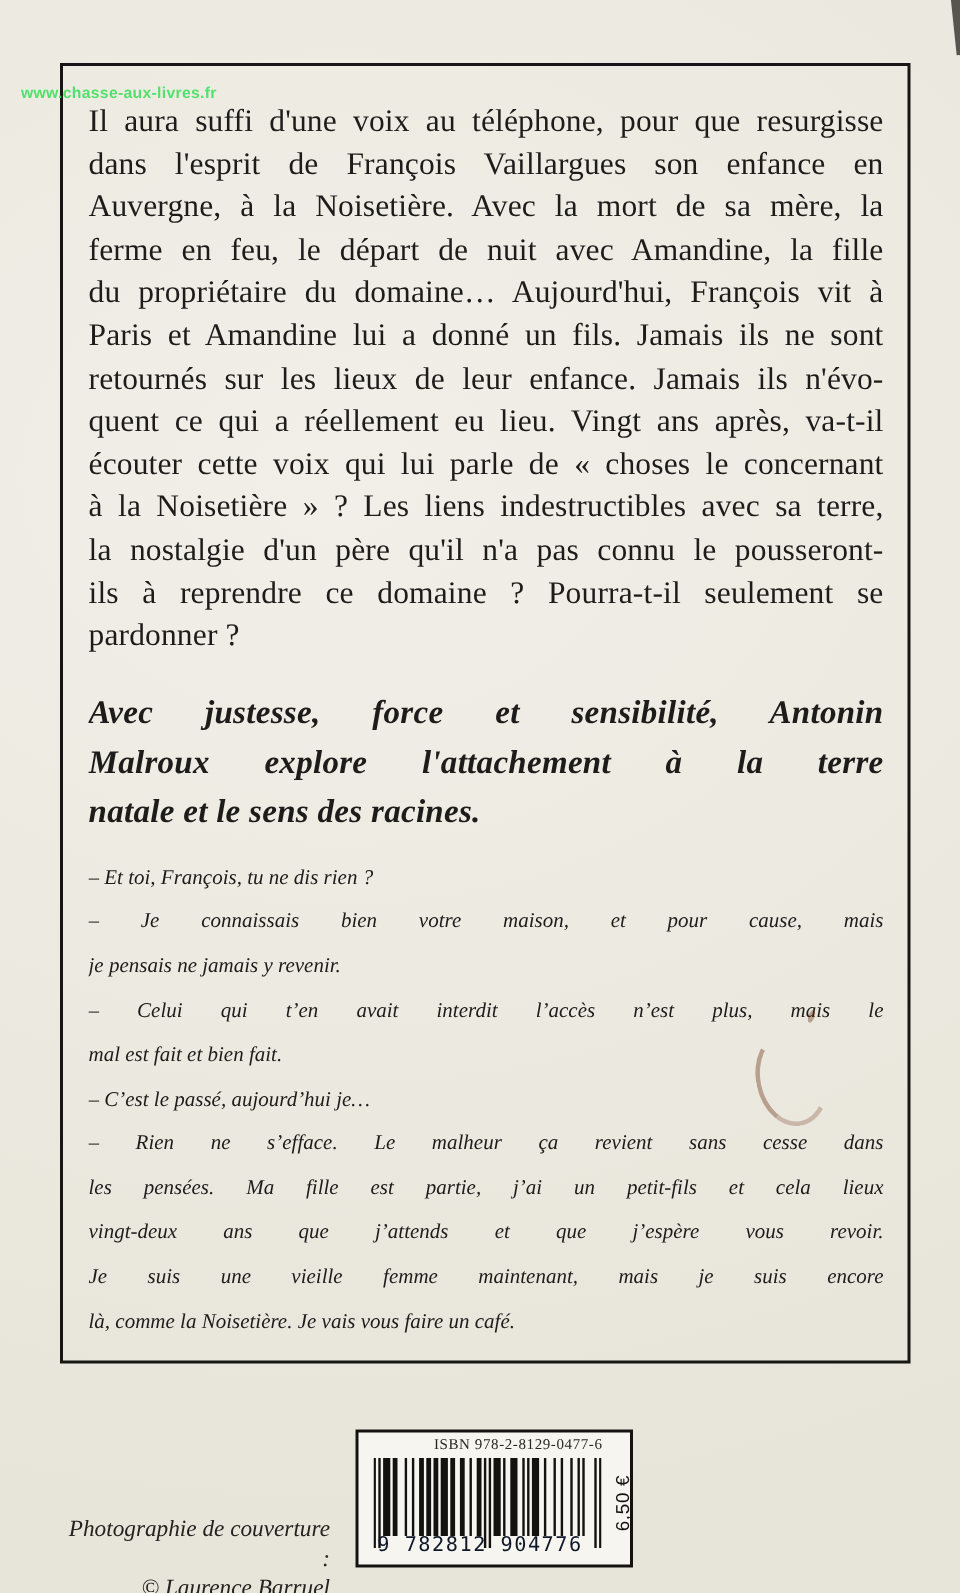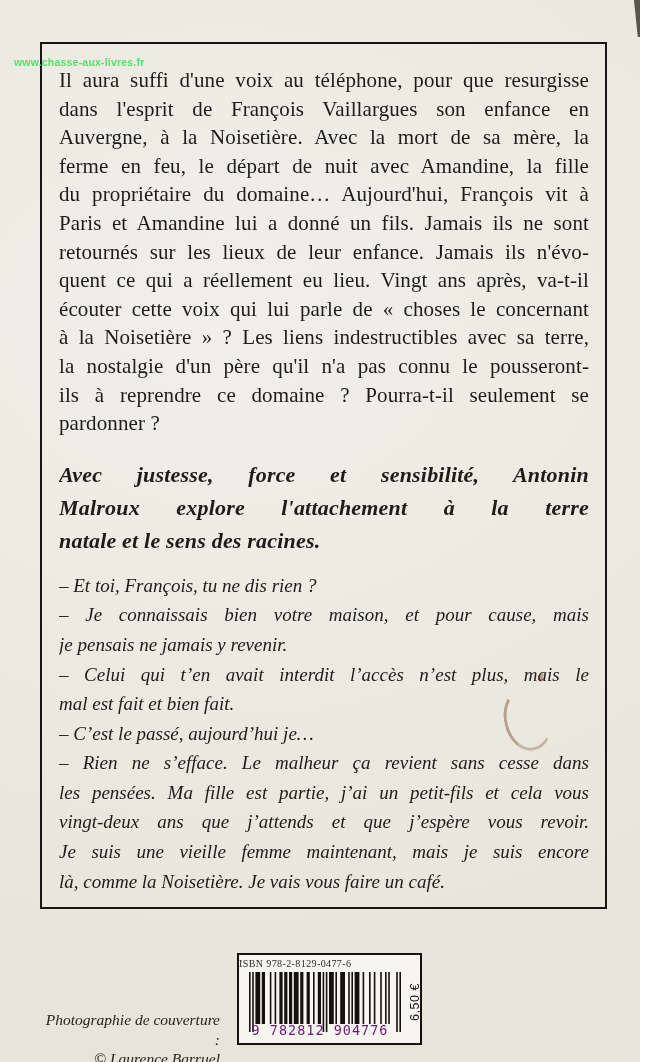--- a/index.html
+++ b/index.html
@@ -18,21 +18,21 @@
   }
   .frame{
     position:absolute;left:40px;top:30px;width:567px;height:867px;
     border:2px solid #171614;box-sizing:border-box;
     padding:22px 16px 0 17px;overflow:hidden;margin-top:12px;
   }
   .line{white-space:nowrap;text-align:right;text-align-last:left;overflow:hidden;}
   .line.just{text-align:justify;text-align-last:justify;}
   .synopsis{font-size:21px;line-height:28.6px;letter-spacing:.1px;}
   .review{margin-top:20px;font-size:22px;line-height:33px;font-style:italic;font-weight:bold;letter-spacing:.2px;}
-  .dialogue{margin-top:14px;font-size:19px;line-height:29.6px;font-style:italic;}
+  .dialogue{margin-top:14px;font-size:14px;line-height:29.6px;font-style:italic;}
   .watermark{
     position:absolute;left:14px;top:56px;z-index:6;
     font-family:"Liberation Sans", sans-serif;font-weight:bold;
     font-size:10.5px;letter-spacing:.2px;color:#38df57;opacity:.85;
   }
   .stain{
     position:absolute;left:504px;top:687px;width:42px;height:58px;
     border:3px solid transparent;
     border-left-color:rgba(118,60,32,.42);
     border-bottom-color:rgba(118,60,32,.28);
@@ -41,28 +41,28 @@
   }
   .stain-dot{
     position:absolute;left:539px;top:673px;width:4px;height:9px;
     background:rgba(110,50,25,.4);border-radius:50%;transform:rotate(20deg);
   }
   .barcode-box{
     position:absolute;left:237px;top:953px;width:185px;height:92px;
     background:#f7f5ef;border:2px solid #14120f;box-sizing:border-box;
   }
   .isbn-row{
-    position:absolute;left:0;top:3px;width:100%;text-align:left;
-    font-family:"Liberation Serif", serif;font-size:10px;letter-spacing:.4px;color:#2a2824;
+    position:absolute;left:0;top:3px;width:100%;text-align:center;
+    font-family:"Liberation Serif", serif;font-size:10px;letter-spacing:.4px;color:#2a2824;padding-left:16px;
   }
   .bars-wrap{position:absolute;left:10px;top:17px;width:152px;height:60px;}
   .bars-wrap svg{width:100%;height:100%;display:block;}
   .digits-row{
     position:absolute;left:2px;top:67px;width:158px;text-align:center;
-    font-family:"DejaVu Sans Mono", monospace;font-size:13.5px;letter-spacing:1px;color:#701a75;
+    font-family:"DejaVu Sans Mono", monospace;font-size:13.5px;letter-spacing:1px;color:#0f172a;
   }
   .price{
     position:absolute;left:152px;top:40px;width:48px;text-align:center;
     transform:rotate(-90deg);
     font-family:"Liberation Sans", sans-serif;font-size:12.5px;letter-spacing:.5px;color:#14120f;
   }
   .credit{
     position:absolute;left:42px;top:1010px;width:178px;text-align:right;
     font-style:italic;font-size:15.5px;line-height:19.5px;color:#24221f;
   }
@@ -98,21 +98,21 @@
         <div class="line">natale et le sens des racines.</div>
       </div>
     <div class="dialogue">
         <div class="line">– Et toi, François, tu ne dis rien ?</div>
         <div class="line just">– Je connaissais bien votre maison, et pour cause, mais</div>
         <div class="line">je pensais ne jamais y revenir.</div>
         <div class="line just">– Celui qui t’en avait interdit l’accès n’est plus, mais le</div>
         <div class="line">mal est fait et bien fait.</div>
         <div class="line">– C’est le passé, aujourd’hui je…</div>
         <div class="line just">– Rien ne s’efface. Le malheur ça revient sans cesse dans</div>
-        <div class="line just">les pensées. Ma fille est partie, j’ai un petit-fils et cela vous</div>
+        <div class="line just">les pensées. Ma fille est partie, j’ai un petit-fils et cela lieux</div>
         <div class="line just">vingt-deux ans que j’attends et que j’espère vous revoir.</div>
         <div class="line just">Je suis une vieille femme maintenant, mais je suis encore</div>
         <div class="line">là, comme la Noisetière. Je vais vous faire un café.</div>
       </div>
   </div>
 
   <div class="stain"></div>
   <div class="stain-dot"></div>
 
   <div class="barcode-box">

